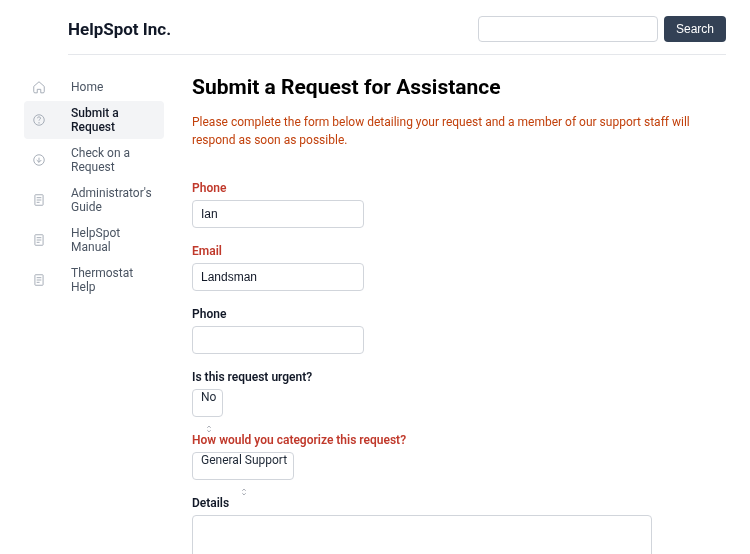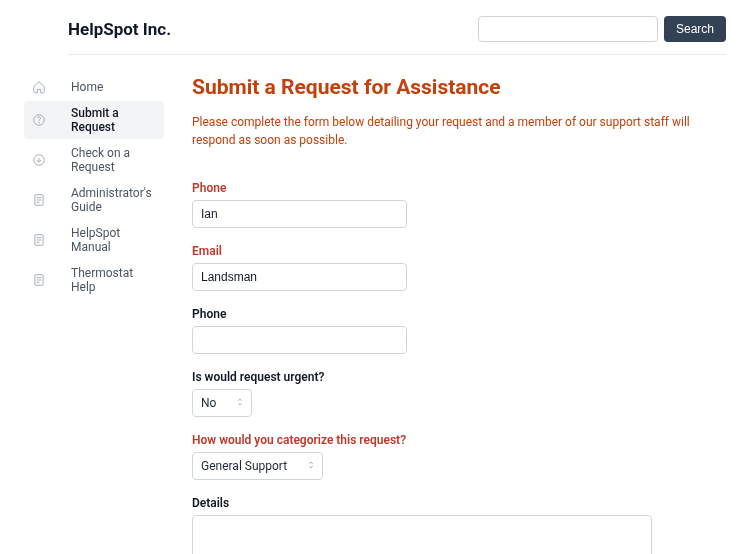--- a/index.html
+++ b/index.html
@@ -89,21 +89,21 @@
       stroke: #9ca3af;
       fill: none;
       stroke-width: 1.5;
     }
     .main {
       flex: 1;
     }
     .page-title {
       font-size: 21px;
       font-weight: 700;
-      color: #c2410c;
+      color: #000000;
       margin-bottom: 14px;
     }
     .intro {
       font-size: 12px;
       color: #c2410c;
       line-height: 1.5;
       margin-bottom: 32px;
     }
     .field {
       margin-bottom: 16px;
@@ -112,38 +112,39 @@
       display: block;
       font-size: 12px;
       font-weight: 600;
       margin-bottom: 5px;
       color: #111827;
     }
     .field-label.required {
       color: #c0392b;
     }
     .text-input {
-      width: 215px;
+      width: 172px;
       height: 28px;
       border: 1px solid #d1d5db;
       border-radius: 4px;
       padding: 0 8px;
       font-size: 12px;
       color: #111827;
     }
     .select-wrap {
       display: inline-flex;
       align-items: center;
       border: 1px solid #d1d5db;
       border-radius: 4px;
       height: 28px;
       padding: 0 6px 0 8px;
       font-size: 12px;
       background: #fff;
       gap: 19px;
+      flex-direction: column;
     }
     .select-caret svg {
       width: 10px;
       height: 10px;
       stroke: #6b7280;
       fill: none;
       stroke-width: 1.5;
     }
     .textarea {
       width: 100%;
@@ -248,21 +249,21 @@
         <label class="field-label required">Email</label>
         <input class="text-input" type="text" value="Landsman" style="">
       </div>
 
       <div class="field">
         <label class="field-label">Phone</label>
         <input class="text-input" type="text" value="" style="">
       </div>
 
       <div class="field">
-        <label class="field-label">Is would request urgent?</label>
+        <label class="field-label">Is this request urgent?</label>
         <div class="select-wrap">
           <span>No</span>
           <span class="select-caret">
             <svg viewBox="0 0 24 24">
                 <path d="M8 9l4-4 4 4M8 15l4 4 4-4"></path>
               </svg>
           </span>
         </div>
       </div>
 

